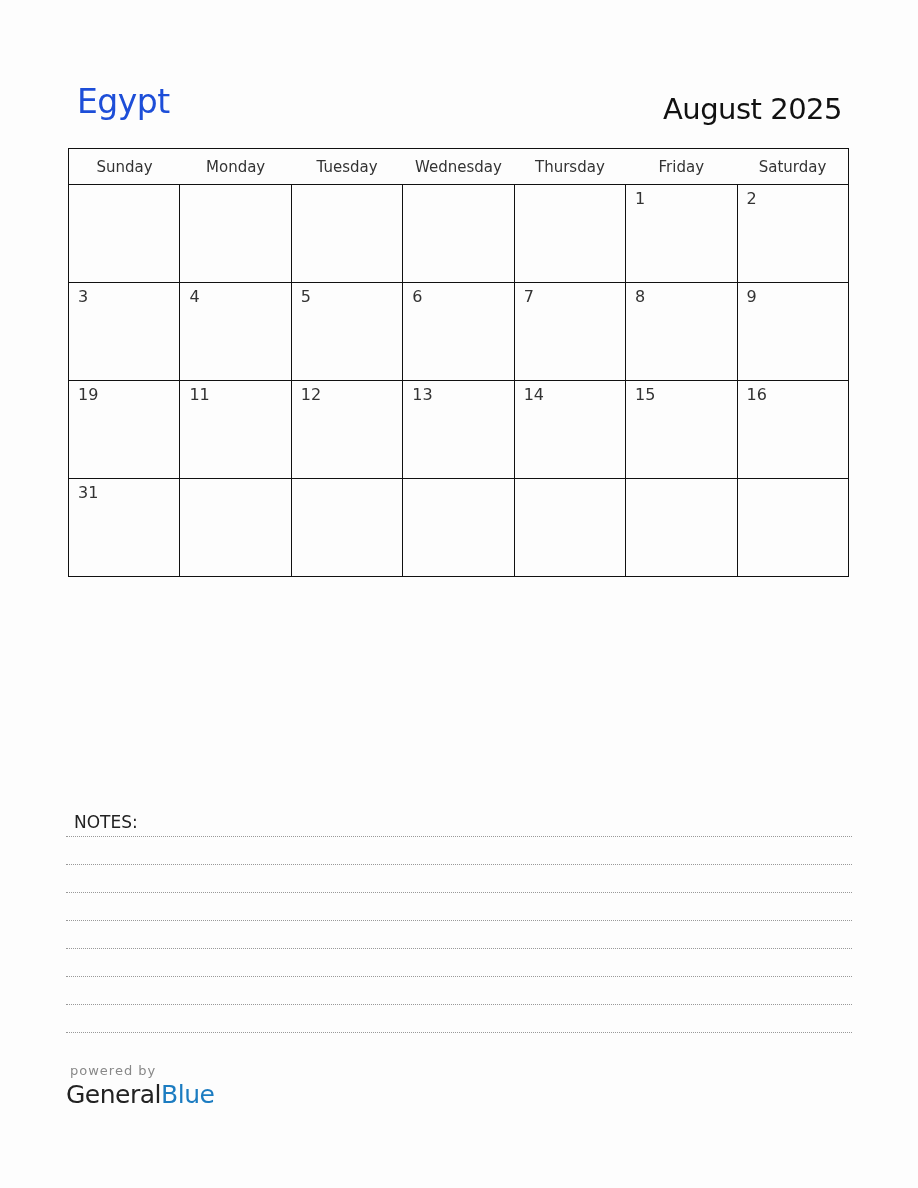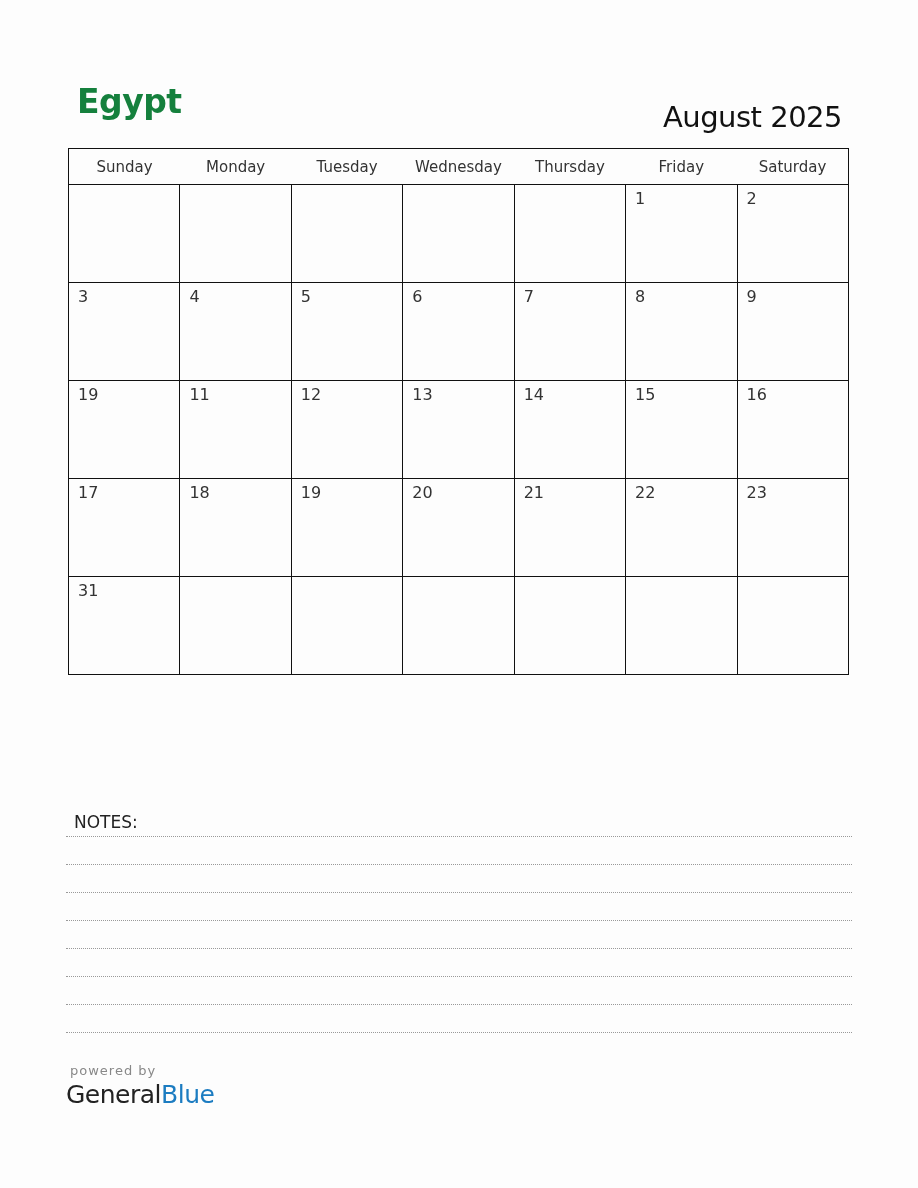--- a/index.html
+++ b/index.html
@@ -1,18 +1,18 @@
 <!DOCTYPE html>
 <html><head>
 <meta charset="utf-8">
 <style>
   html, body { margin: 0; padding: 0; background: #fdfdfd; }
   body { width: 918px; height: 1188px; position: relative; font-family: "DejaVu Sans", sans-serif; color: #222; overflow: hidden; }
-  .title-left { position: absolute; left: 77px; top: 82px; font-size: 33px; font-weight: 700; color: #15803d; letter-spacing: -0.5px; }
-  .title-right { position: absolute; right: 76px; top: 100px; font-size: 29px; color: #111; letter-spacing: -0.5px; }
+  .title-left { position: absolute; left: 77px; top: 82px; font-size: 33px; font-weight: 400; color: #1d4ed8; letter-spacing: -0.5px; }
+  .title-right { position: absolute; right: 76px; top: 92px; font-size: 29px; color: #111; letter-spacing: -0.5px; }
   table.cal { position: absolute; left: 68px; top: 148px; width: 781px; border-collapse: collapse; table-layout: fixed; padding-left: 32px; }
   table.cal th { height: 35px; border-top: 1.5px solid #111; border-bottom: 1.5px solid #111; font-weight: normal; font-size: 15px; color: #333; text-align: center; padding: 0; }
   table.cal th:first-child { border-left: 1.5px solid #111; }
   table.cal th:last-child { border-right: 1.5px solid #111; }
   table.cal td { height: 97px; border: 1.5px solid #111; vertical-align: top; padding: 0; }
   .day { display: block; padding: 4px 0 0 9px; font-size: 16px; color: #333; }
   .notes-label { position: absolute; left: 74px; top: 812px; font-size: 17px; color: #222; }
   .note-line { position: absolute; left: 66px; width: 786px; border-top: 1.5px dotted #999; height: 0; }
   .powered { position: absolute; left: 70px; top: 1063px; font-size: 13px; color: #888; letter-spacing: 1px; }
   .brand { position: absolute; left: 66px; top: 1080px; font-size: 25px; letter-spacing: -0.5px; }
@@ -102,43 +102,20 @@
         </td>
         <td>
           <span class="day">15</span>
         </td>
         <td>
           <span class="day">16</span>
         </td>
       </tr>
       <tr>
         <td>
-          <span class="day">17</span>
-        </td>
-        <td>
-          <span class="day">18</span>
-        </td>
-        <td>
-          <span class="day">19</span>
-        </td>
-        <td>
-          <span class="day">20</span>
-        </td>
-        <td>
-          <span class="day">21</span>
-        </td>
-        <td>
-          <span class="day">22</span>
-        </td>
-        <td>
-          <span class="day">23</span>
-        </td>
-      </tr>
-      <tr>
-        <td>
           <span class="day">31</span>
         </td>
         <td>
           <span class="day"></span>
         </td>
         <td>
           <span class="day"></span>
         </td>
         <td>
           <span class="day"></span>

